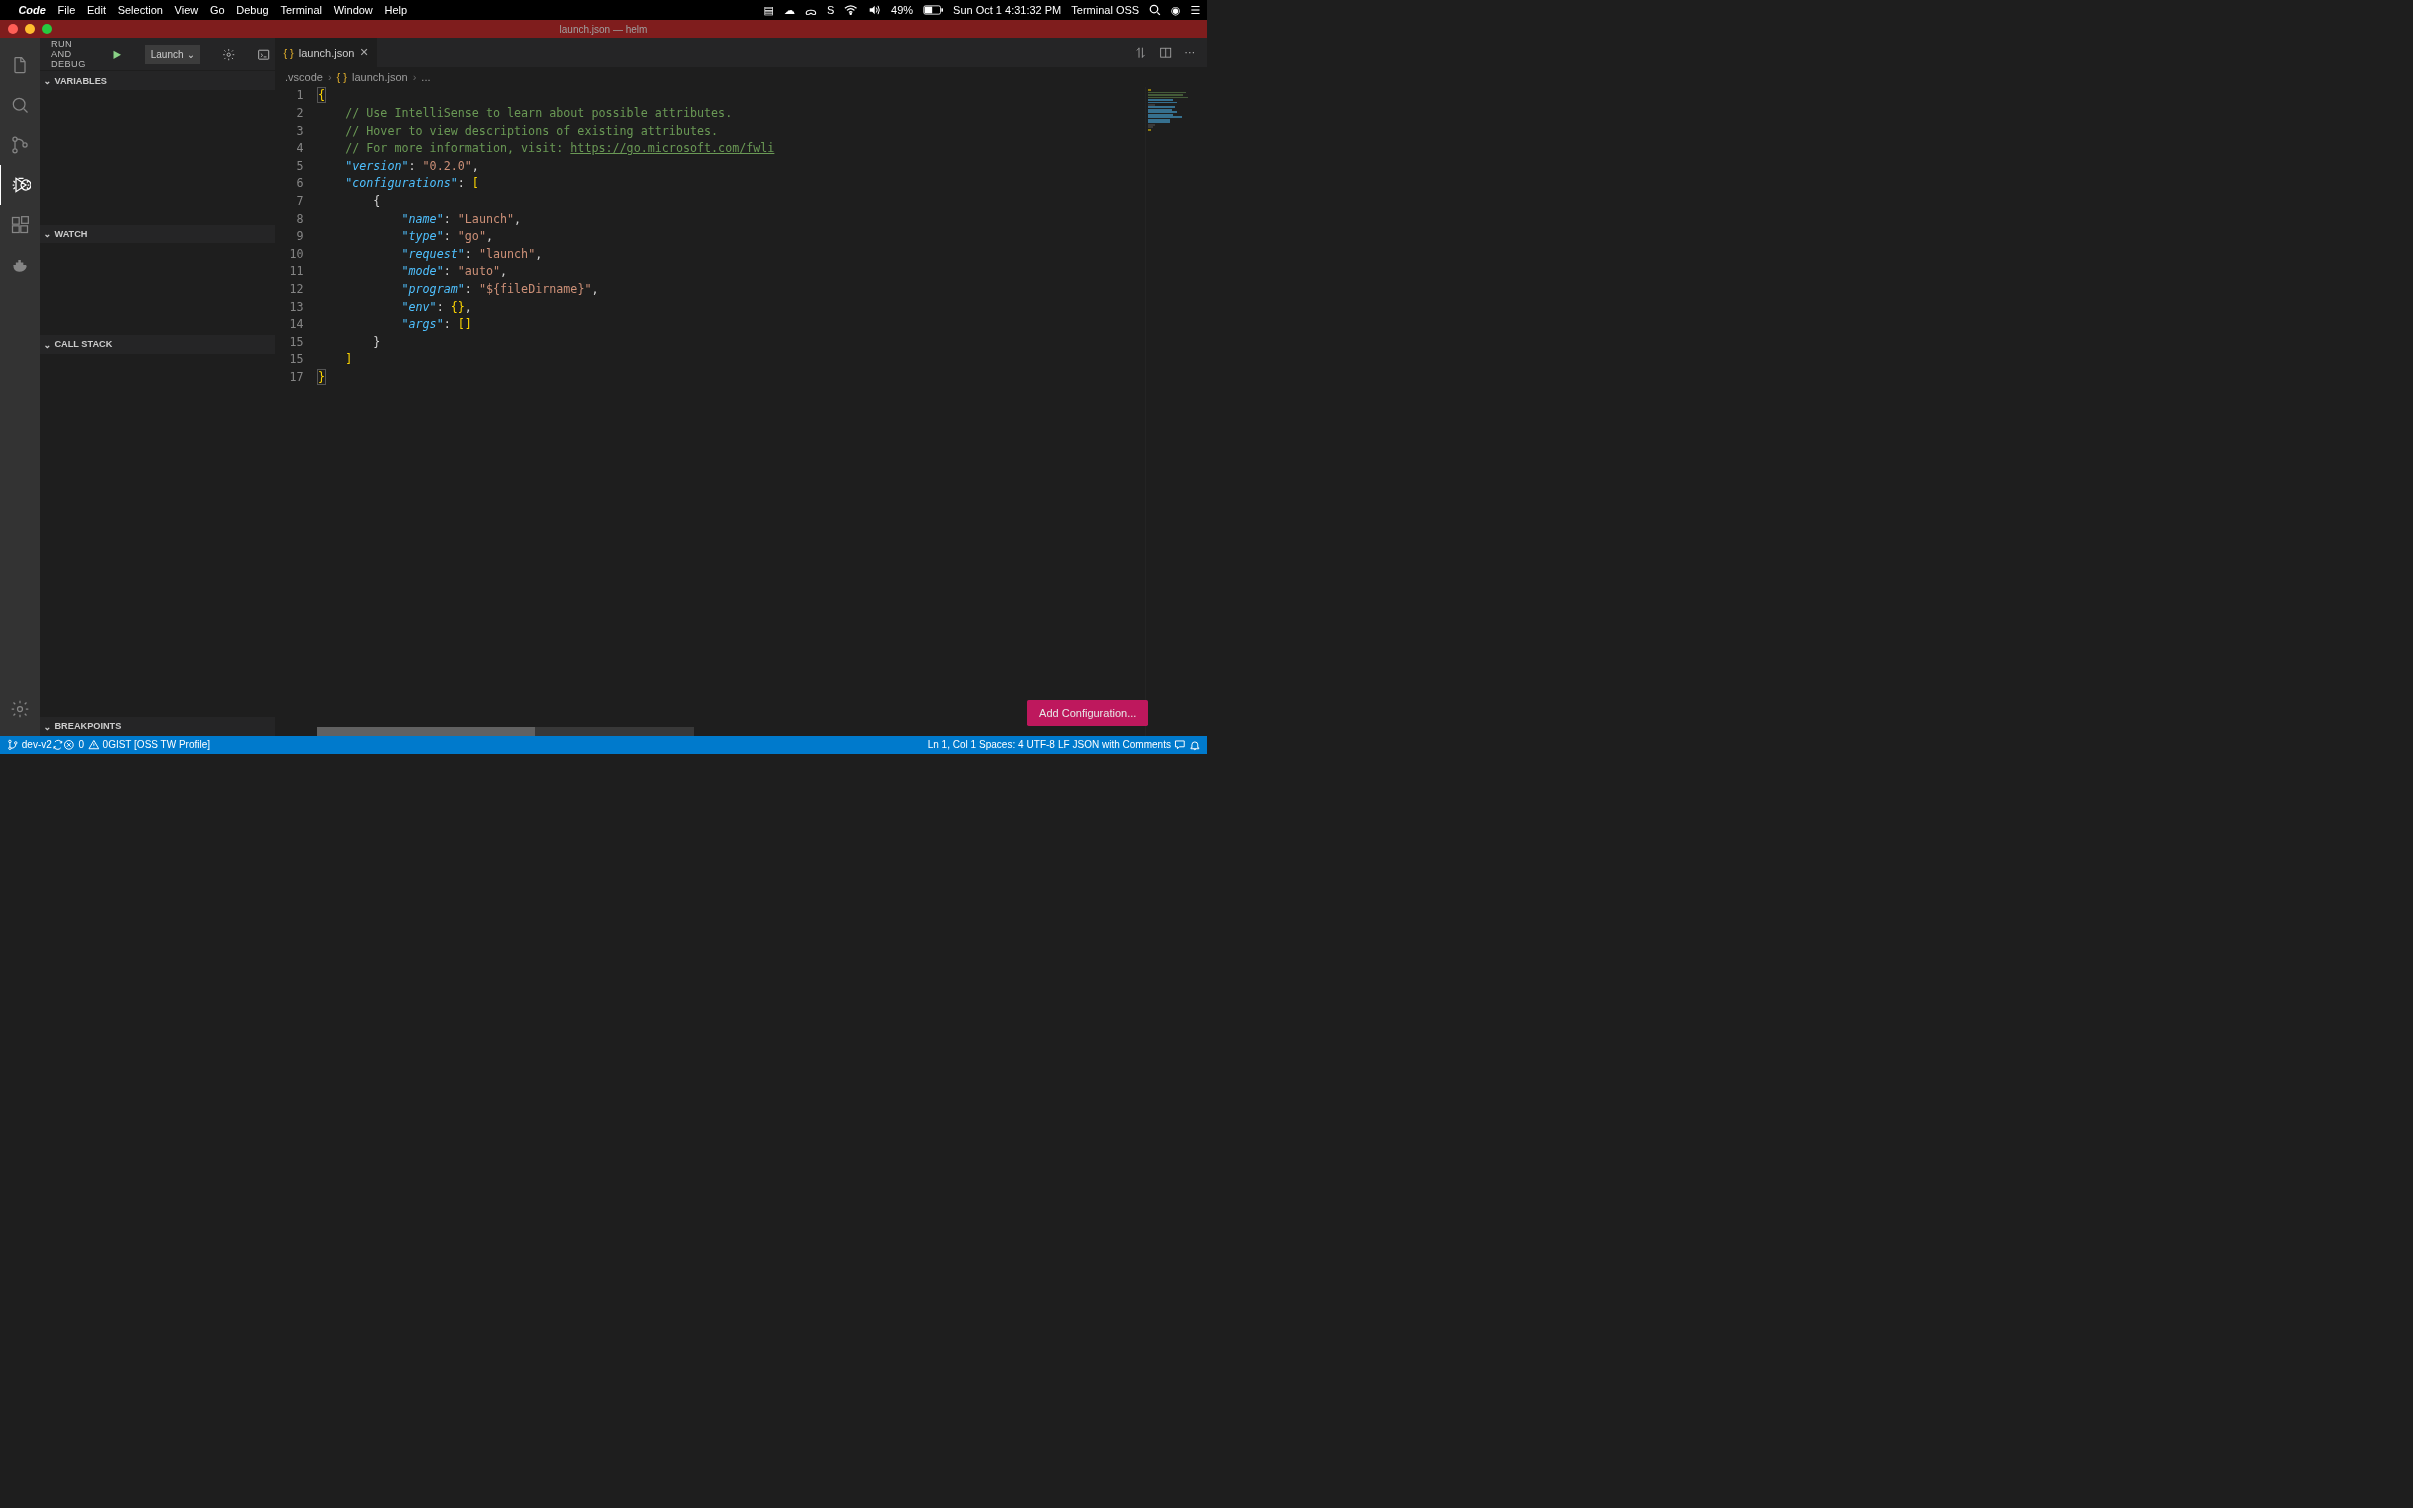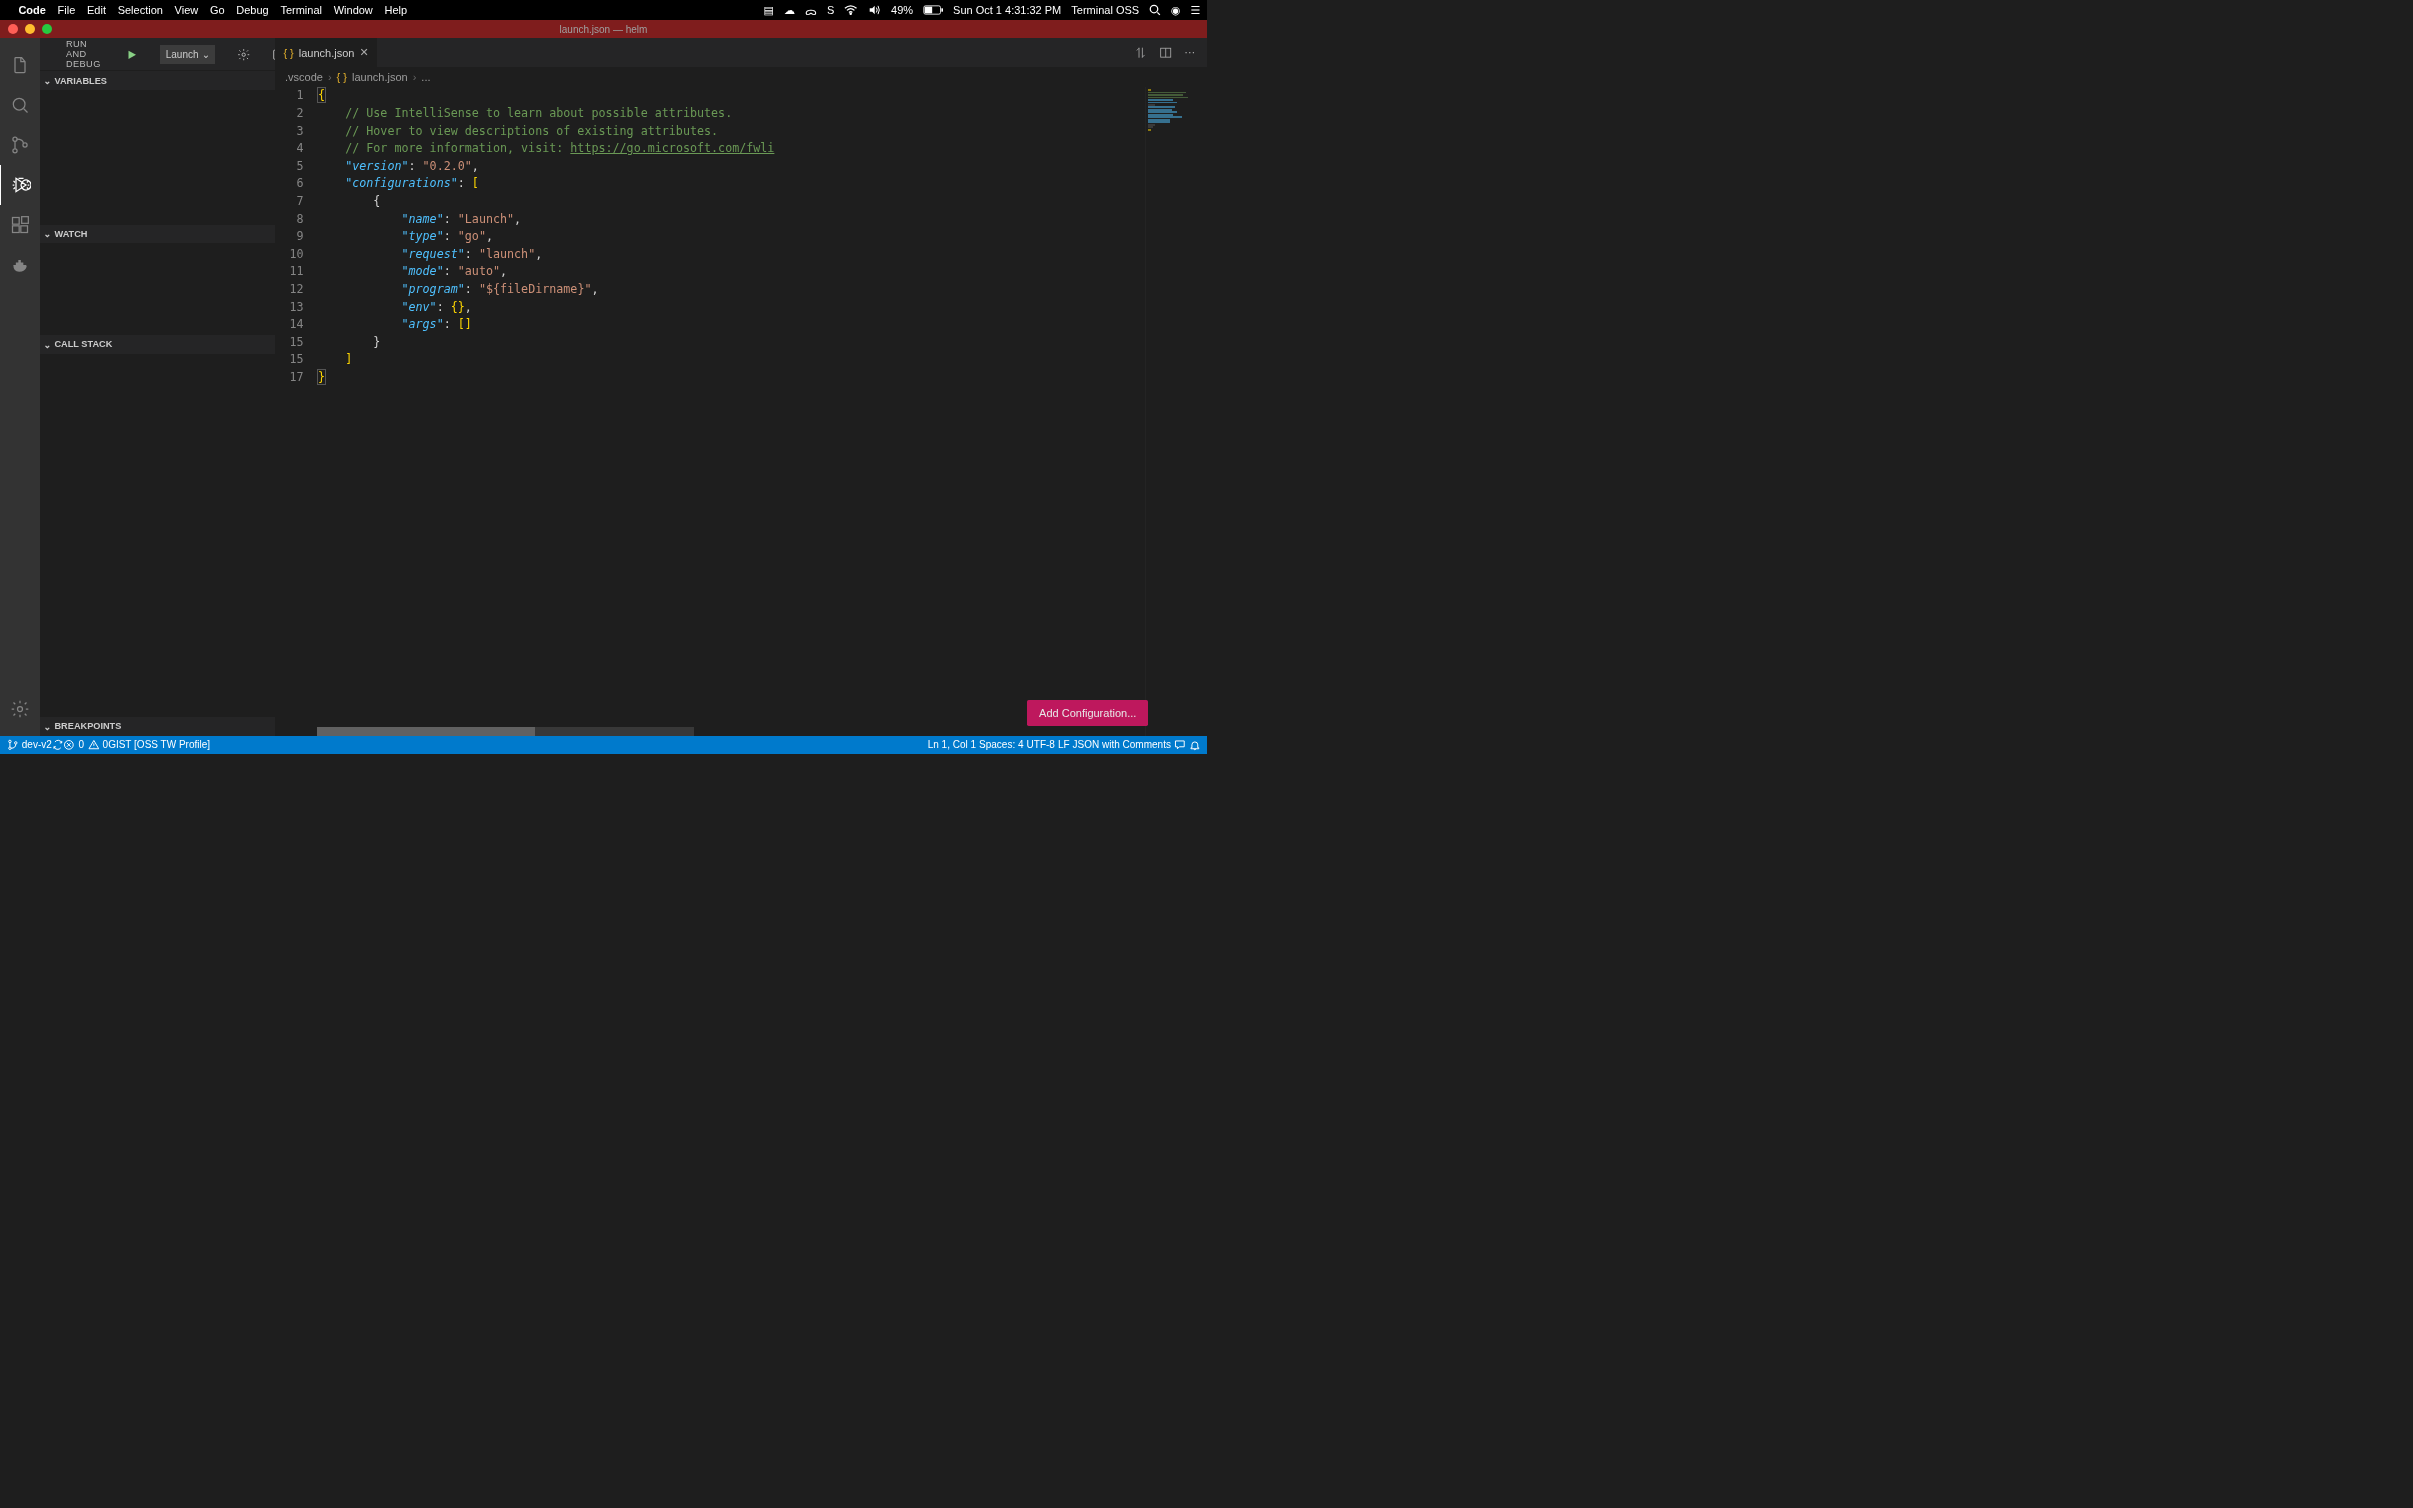--- a/index.html
+++ b/index.html
@@ -20,21 +20,21 @@
   display: flex;
   align-items: center;
   padding: 0 6.7px;
   color: #fff;
   font-size: 11px;
   justify-content: space-between;
 }
 .menubar-left { display: flex; align-items: center; gap: 11.7px; }
 .menubar-right { display: flex; align-items: center; gap: 10px; font-size: 11px; }
 .apple-icon { font-size: 11.7px; }
-.menubar .bold { font-weight: 600; }
+.menubar .bold { font-weight: 600; font-style: italic; }
 
 
 .titlebar {
   height: 18.4px;
   background: #7f1d1d;
   display: flex;
   align-items: center;
   position: relative;
 }
 .traffic-lights { display: flex; gap: 6.7px; margin-left: 8.4px; }
@@ -76,21 +76,21 @@
 .sidebar {
   width: 235px;
   background: #252526;
   display: flex;
   flex-direction: column;
 }
 .sidebar-header {
   height: 32px;
   display: flex;
   align-items: center;
-  padding: 0 26px;
+  padding: 0 11px;
   gap: 22px;
 }
 .sidebar-title { font-size: 9.2px; color: #bbb; letter-spacing: 0.4px; }
 .start-debug { color: #89d185; cursor: pointer; margin-left: 3.4px; }
 .config-select {
   background: #3c3c3c;
   border: 0.8px solid #3c3c3c;
   color: #ccc;
   padding: 1.7px 15px 1.7px 5px;
   font-size: 10px;

